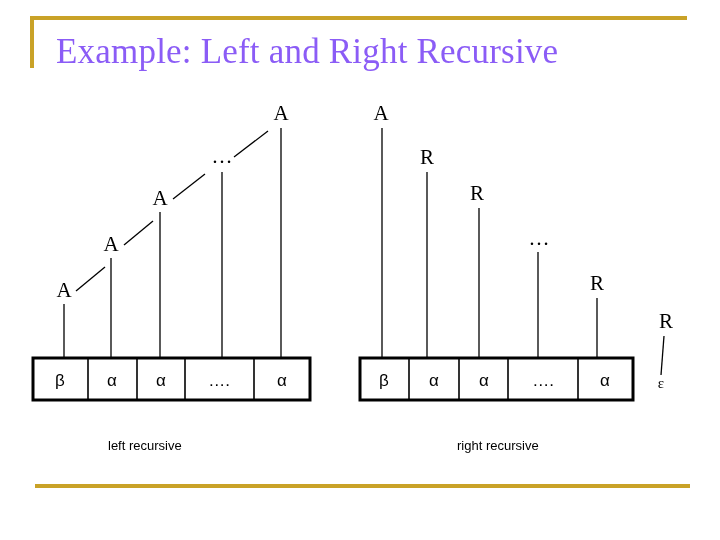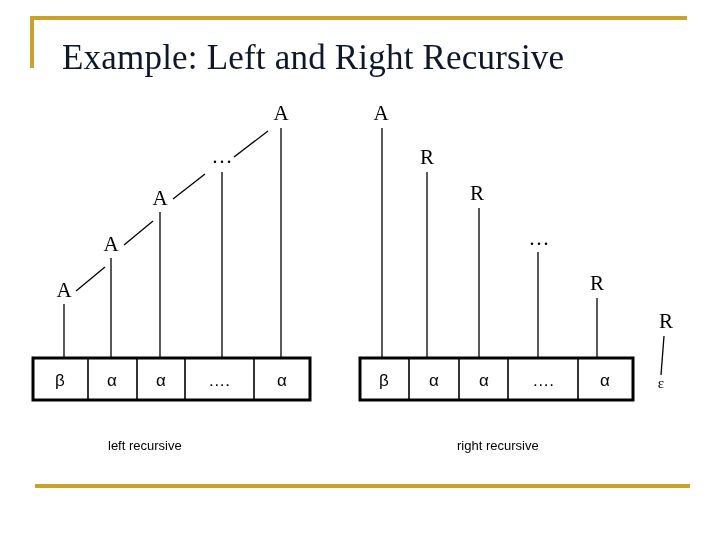--- a/index.html
+++ b/index.html
@@ -42,24 +42,24 @@
   }
   
   #slide-title {
     position: absolute;
     left: 52px;
     top: 28px;
     width: 630px;
     font-family: "Liberation Serif", serif;
     font-size: 35px;
     font-weight: normal;
-    color: #0f172a;
+    color: #8b5cf6;
     letter-spacing: 0.2px;
     white-space: nowrap;
-    margin: 10px;
+    margin: 4px;
   }
   
   #diagram {
     position: absolute;
     left: 0;
     top: 0;
   }
   .node-label {
     font-family: "Liberation Serif", serif;
     font-size: 21px;

